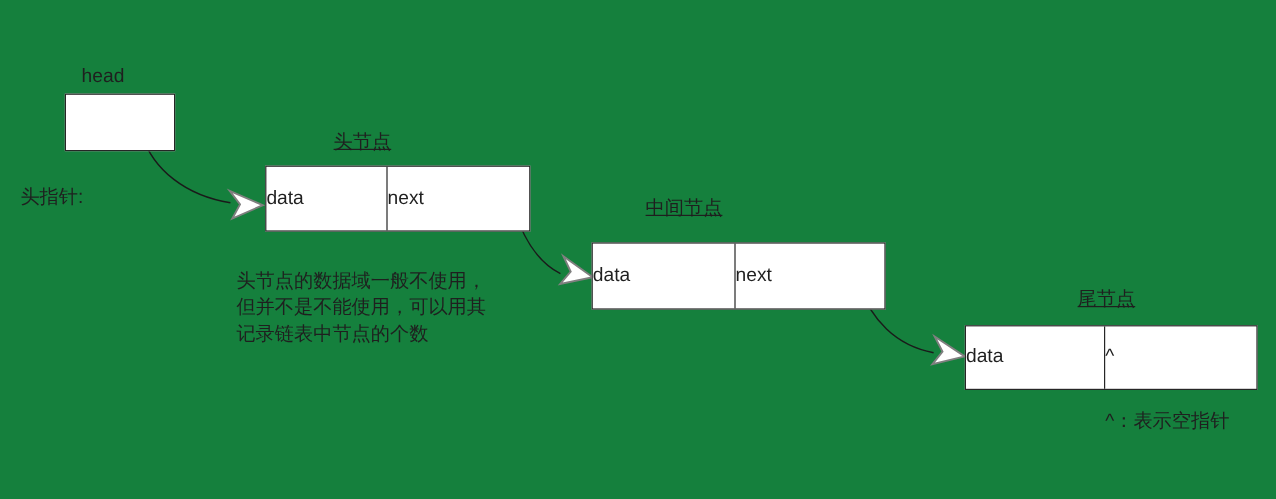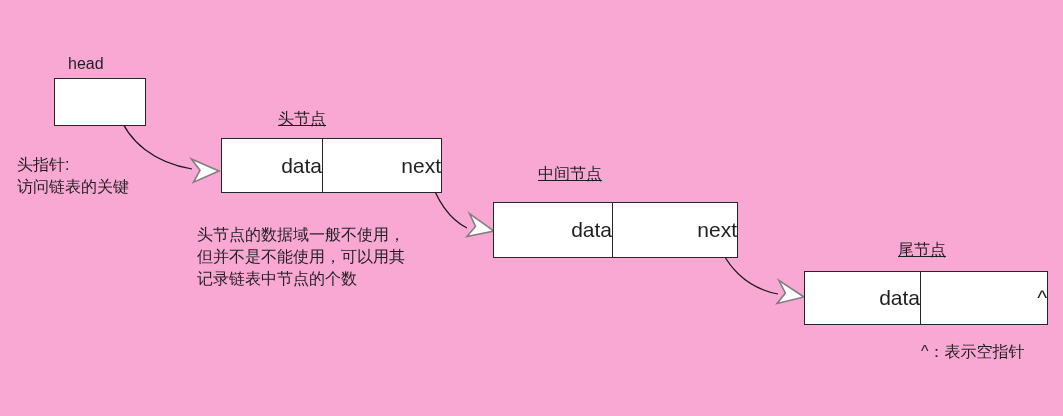--- a/index.html
+++ b/index.html
@@ -1,19 +1,19 @@
 <!DOCTYPE html>
 <html><head>
 <meta charset="utf-8">
 <style>
   html,body{margin:0;padding:0;background:#ffffff;}
   .canvas{
     position:relative;
     width:1063px;height:416px;
-    background:#f9a8d4;
+    background:#15803d;
     font-family:"Liberation Sans","DejaVu Sans",sans-serif;
     color:#1f1f1f;
     overflow:hidden;
   }
   .abs{position:absolute;}
   .label{
     font-size:16px;line-height:20px;white-space:nowrap;color:#1f1f1f;
   }
   .label.center{text-align:center;text-decoration:underline;}
   .pointer-box{
@@ -23,22 +23,22 @@
     box-sizing:border-box;
   }
   .node{
     position:absolute;
     border:1px solid #262626;
     background:#ffffff;
     box-sizing:border-box;
     display:flex;
   }
   .cell{
-    display:flex;align-items:center;justify-content:flex-end;
-    font-size:21px;color:#1f1f1f;
+    display:flex;align-items:center;justify-content:flex-start;
+    font-size:16px;color:#1f1f1f;
     box-sizing:border-box;
     height:100%;
   }
   .cell.divided{border-right:1px solid #262626;}
   .cell.grow{flex:1;}
   .note{
     position:absolute;
     font-size:16px;line-height:22px;color:#1f1f1f;
     white-space:nowrap;
   }
@@ -65,21 +65,20 @@
     <path class="curve" d="M716,238 C726,266 746,288 778,294"></path>
     <g transform="translate(776,284) rotate(12 28 13)">
       <path class="dart" d="M0,2 L28,13 L3,25 L9,13 Z"></path>
     </g>
   </svg>
 
   <div class="abs label" style="left:68px;top:54px;">head</div>
   <div class="pointer-box" style="left:54px;top:78px;width:92px;height:48px;"></div>
   <div class="note" style="left:17px;top:154px;">
     <div>头指针:</div>
-    <div>访问链表的关键</div>
   </div>
 
   <div class="abs label center" style="left:252px;top:109px;width:100px;">头节点</div>
   <div class="node" style="left:221px;top:138px;width:221px;height:55px;">
     <div class="cell divided" style="width:101px;">
       <span>data</span>
     </div>
     <div class="cell grow">
       <span>next</span>
     </div>

